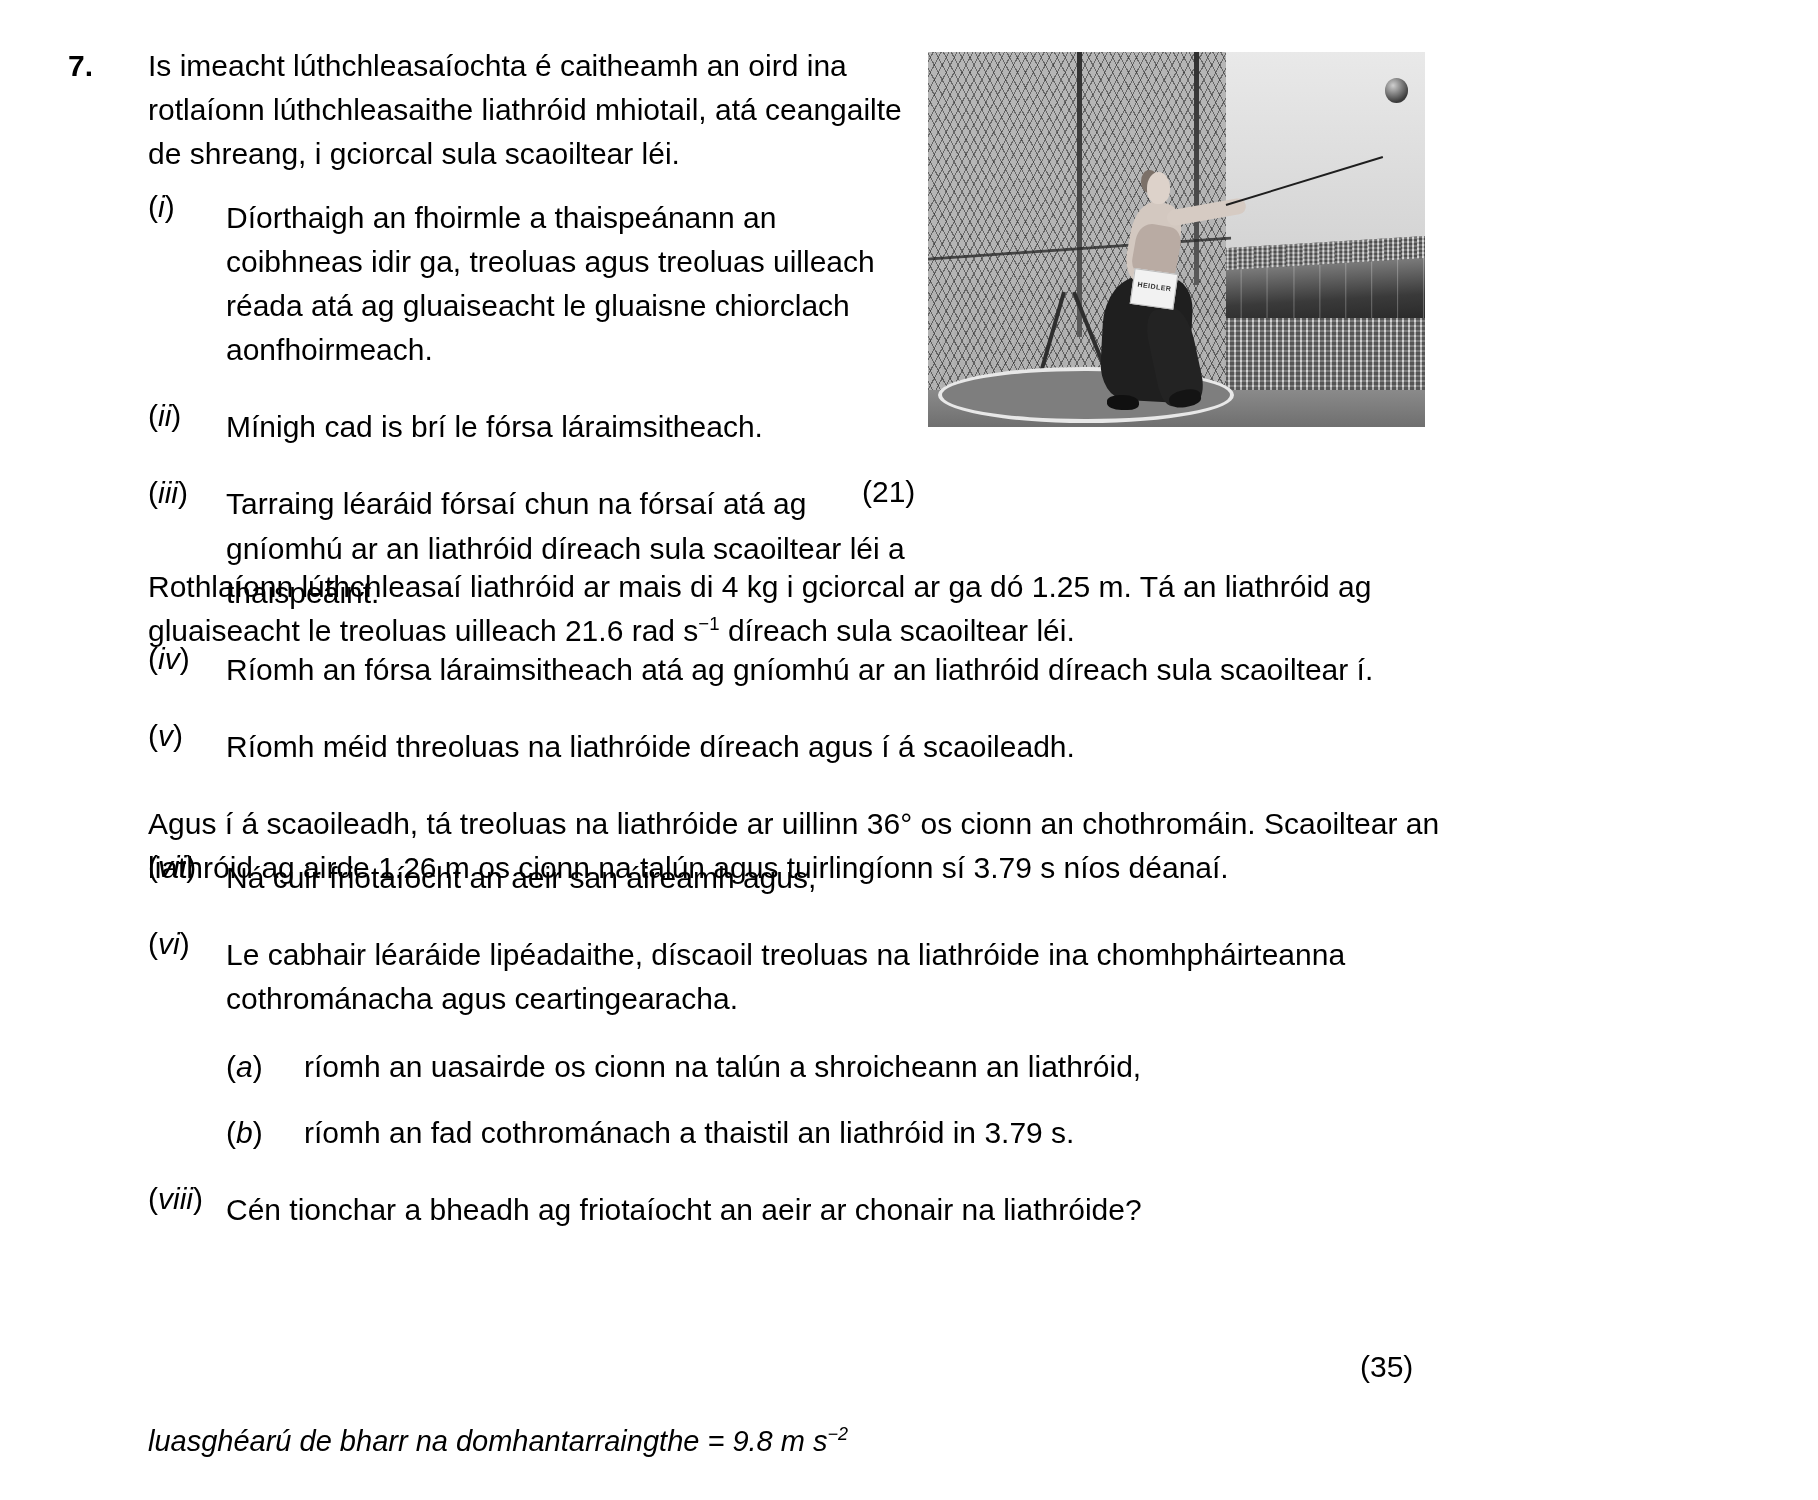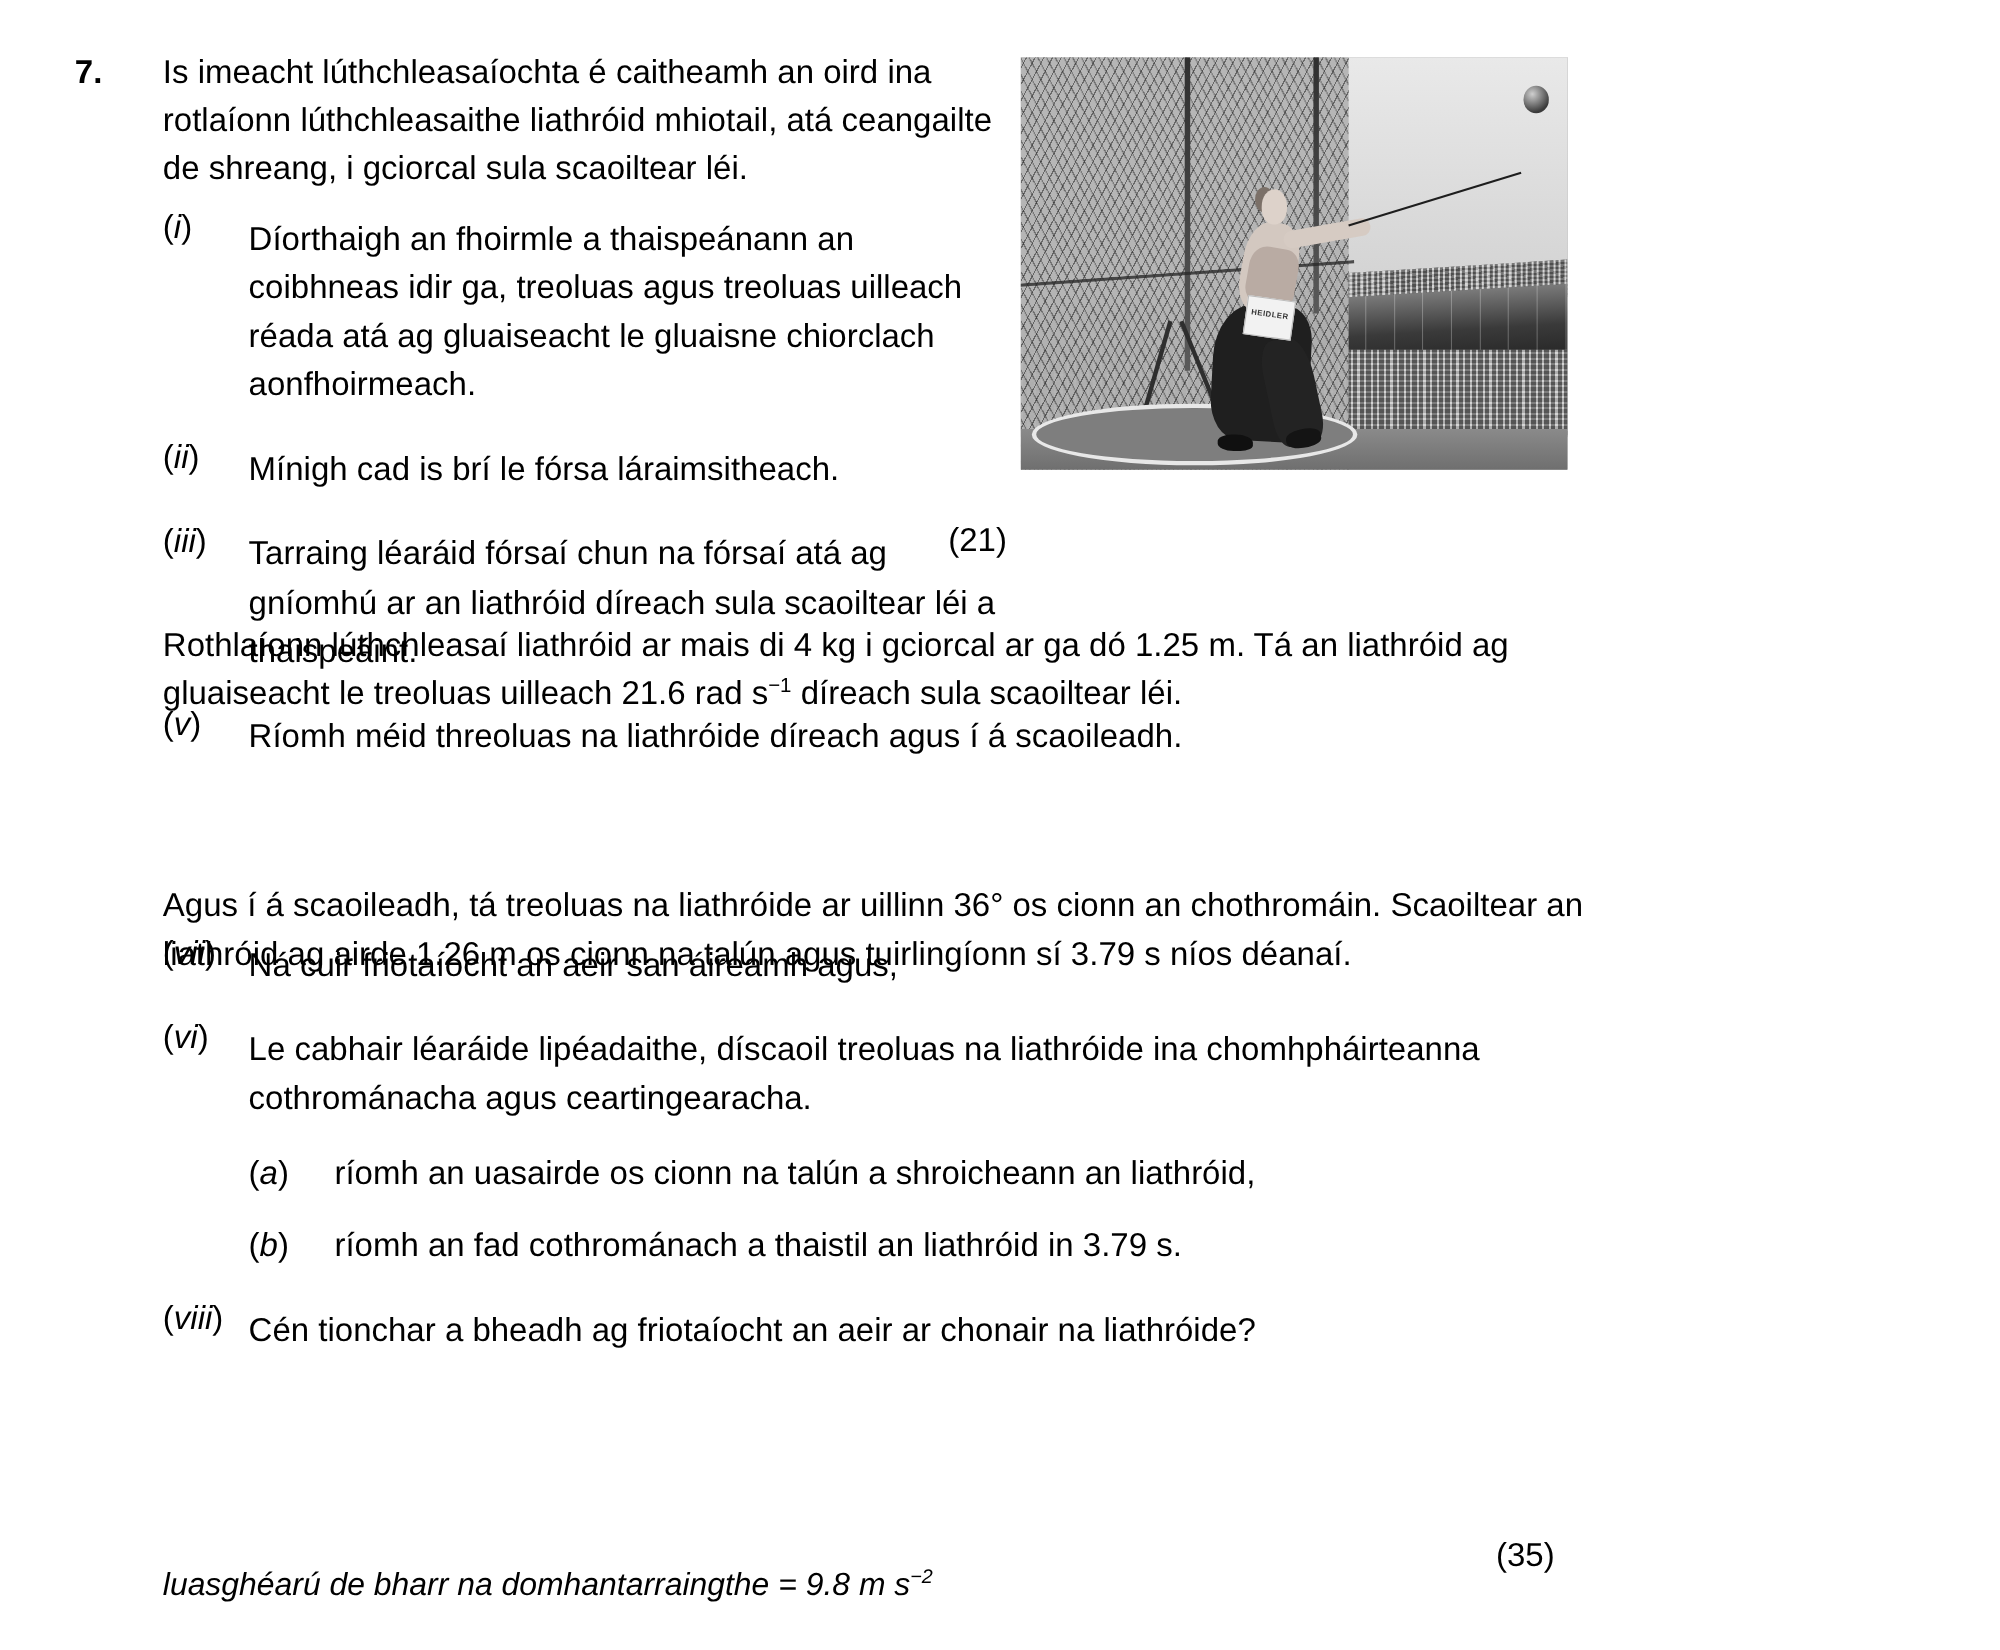--- a/index.html
+++ b/index.html
@@ -422,20 +422,24 @@
   </div>
 
   <div class="marks" style="left:862px; top:470px;">(21)</div>
 
   <div class="para" style="top:533px;">
     <span>Rothlaíonn lúthchleasaí liathróid ar mais di 4 kg i gciorcal ar ga dó 1.25 m.  Tá an liathróid ag gluaiseacht le treoluas uilleach 21.6 rad s</span><sup>−1</sup><span> díreach sula scaoiltear léi.</span>
   </div>
 
   <div class="rlist" style="top:637px;">
 
+    <div class="ritem">
+      <div class="rlabel"><span>(</span><i>iv</i><span>)</span></div>
+      <div class="rbody wide-body">Ríomh an fórsa láraimsitheach atá ag gníomhú ar an liathróid díreach sula scaoiltear í.</div>
+    </div>
 
     <div class="ritem">
       <div class="rlabel"><span>(</span><i>v</i><span>)</span></div>
       <div class="rbody wide-body">Ríomh méid threoluas na liathróide díreach agus í á scaoileadh.</div>
     </div>
   </div>
 
   <div class="para" style="top:770px;">Agus í á scaoileadh, tá treoluas na liathróide ar uillinn 36° os cionn an chothromáin.  Scaoiltear an liathróid ag airde 1.26 m os cionn na talún agus tuirlingíonn sí 3.79 s níos déanaí.</div>
 
   <div class="rlist" style="top:845px;">
@@ -460,19 +464,19 @@
         <div class="sub-body">ríomh an fad cothrománach a thaistil an liathróid in 3.79 s.</div>
       </div>
     </div>
 
     <div class="ritem" style="margin-top:16px;">
       <div class="rlabel"><span>(</span><i>viii</i><span>)</span></div>
       <div class="rbody wide-body">Cén tionchar a bheadh ag friotaíocht an aeir ar chonair na liathróide?</div>
     </div>
   </div>
 
-  <div class="marks" style="left:1360px; top:1345px;margin-top:48px;">(35)</div>
+  <div class="marks" style="left:1360px; top:1345px;">(35)</div>
 
   <div class="footnote" style="top:1420px;">
     <span>luasghéarú de bharr na domhantarraingthe = 9.8 m s</span><sup>−2</sup>
   </div>
 
 </div>
 
 </body></html>

